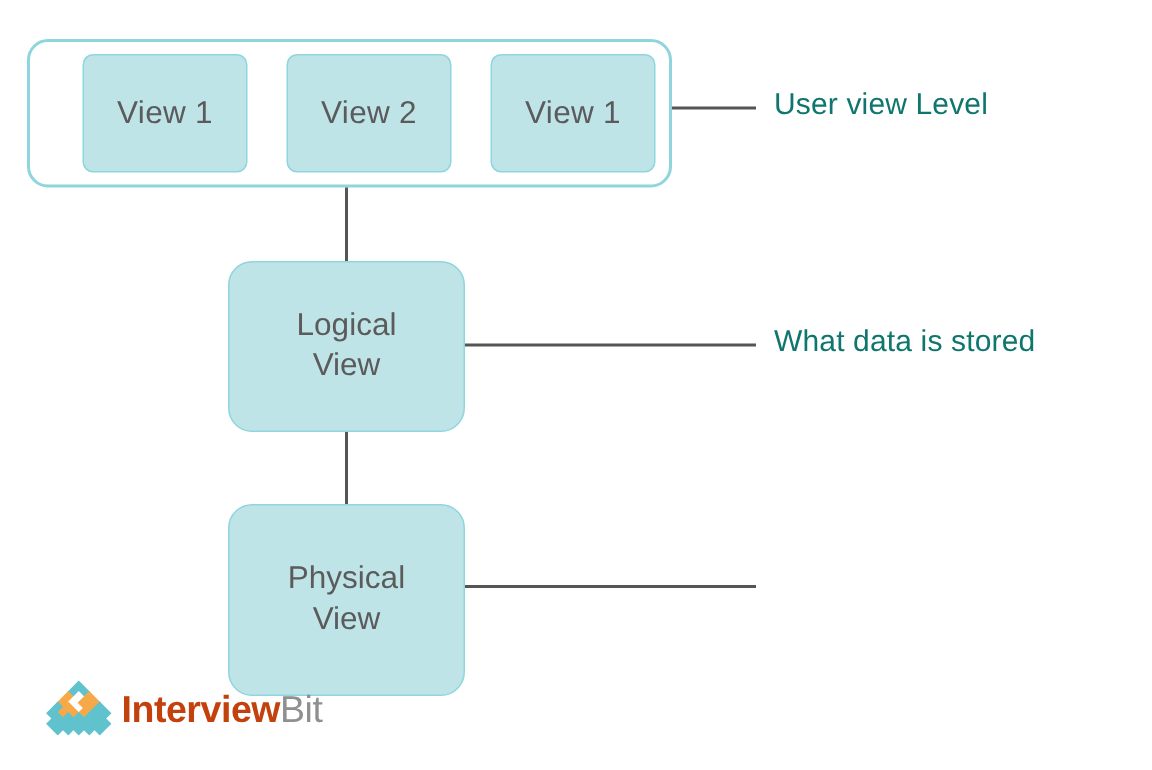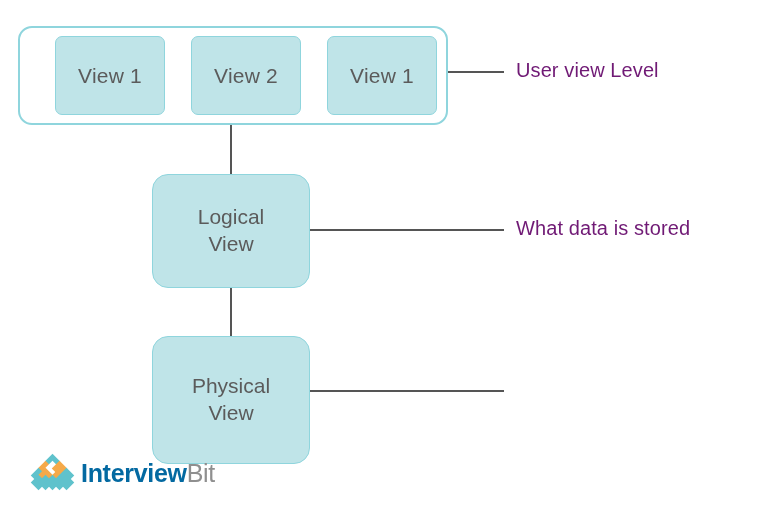--- a/index.html
+++ b/index.html
@@ -95,21 +95,21 @@
     background: #555555;
   }
   #hline-user     { left: 448px; top: 71px;  width: 56px; }
   #hline-logical  { left: 310px; top: 229px; width: 194px; }
   #hline-physical { left: 310px; top: 390px; width: 194px; }
 
   
   .annot {
     position: absolute;
     font-size: 20px;
-    color: #701a75;
+    color: #0f766e;
     white-space: nowrap;
     letter-spacing: 0.1px;
   }
   #annot-user     { left: 516px; top: 59px; }
   #annot-logical  { left: 516px; top: 217px; text-align: center; }
   #annot-physical { left: 516px; top: 378px; }
 
   
   .logo {
     position: absolute;
@@ -131,21 +131,21 @@
     transform: rotate(45deg);
   }
   .dia.teal   { background: #5fc2cc; }
   .dia.orange { background: #f5a949; }
 
   .logo-text {
     font-size: 25px;
     line-height: 1;
     letter-spacing: -0.3px;
   }
-  .logo-text .b1 { font-weight: bold; color: #0369a1; margin-top: 48px; }
+  .logo-text .b1 { font-weight: bold; color: #c2410c; margin-top: 48px; }
   .logo-text .b2 { font-weight: normal; color: #8f8f8f; }
 </style>
 </head>
 <body>
 
 <div id="stage">
 
   <div class="view-group">
     <div class="view-box">
       <span>View 1</span>

